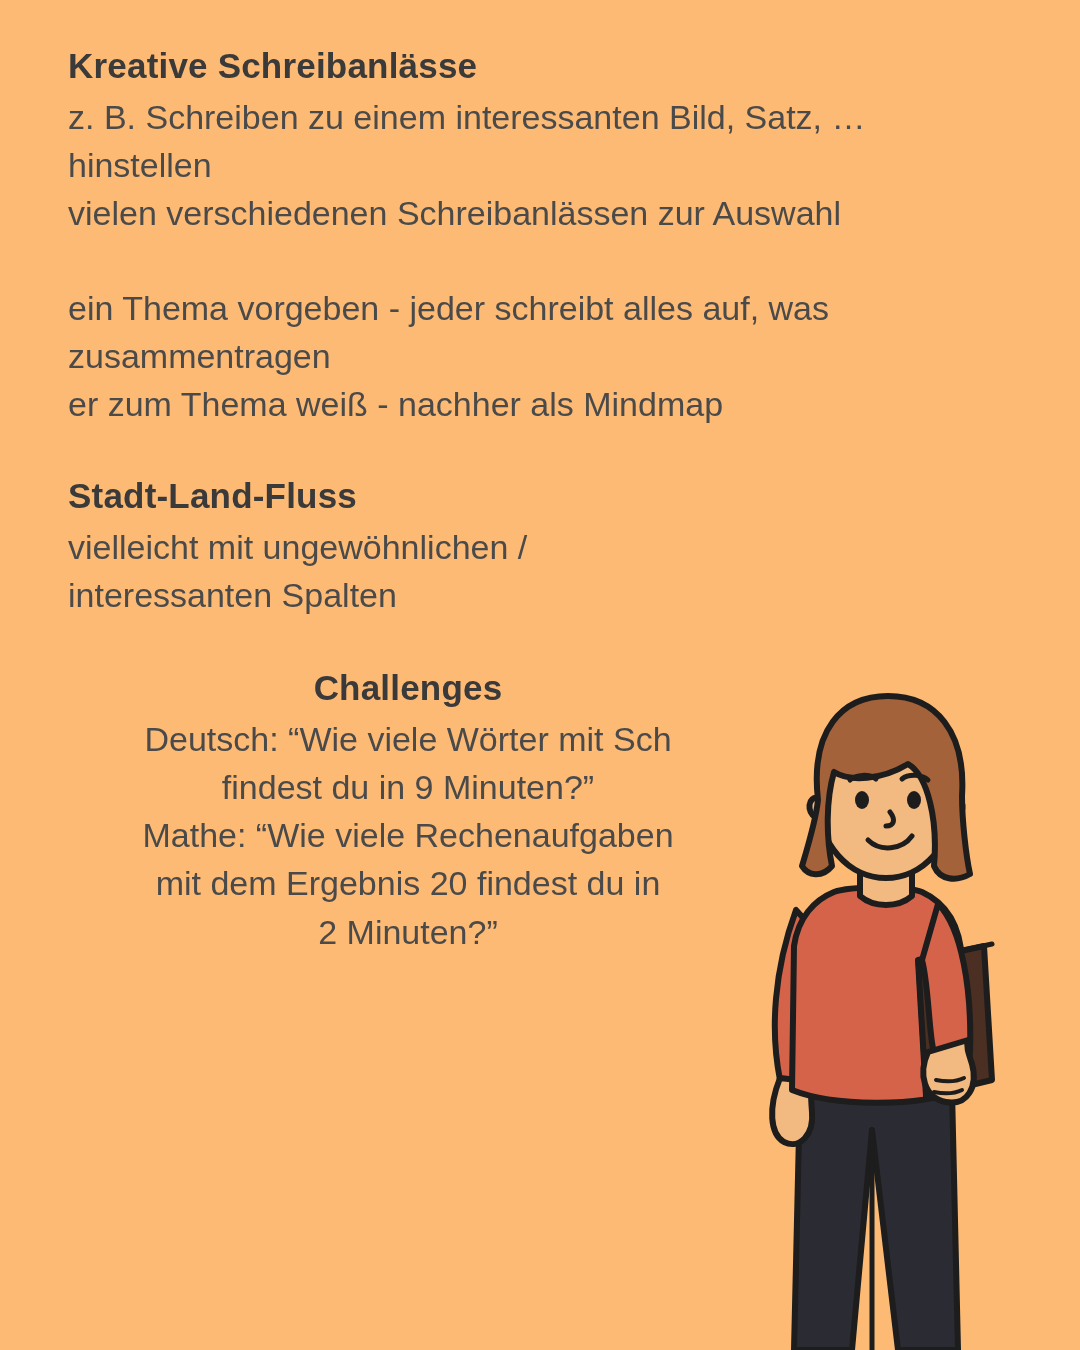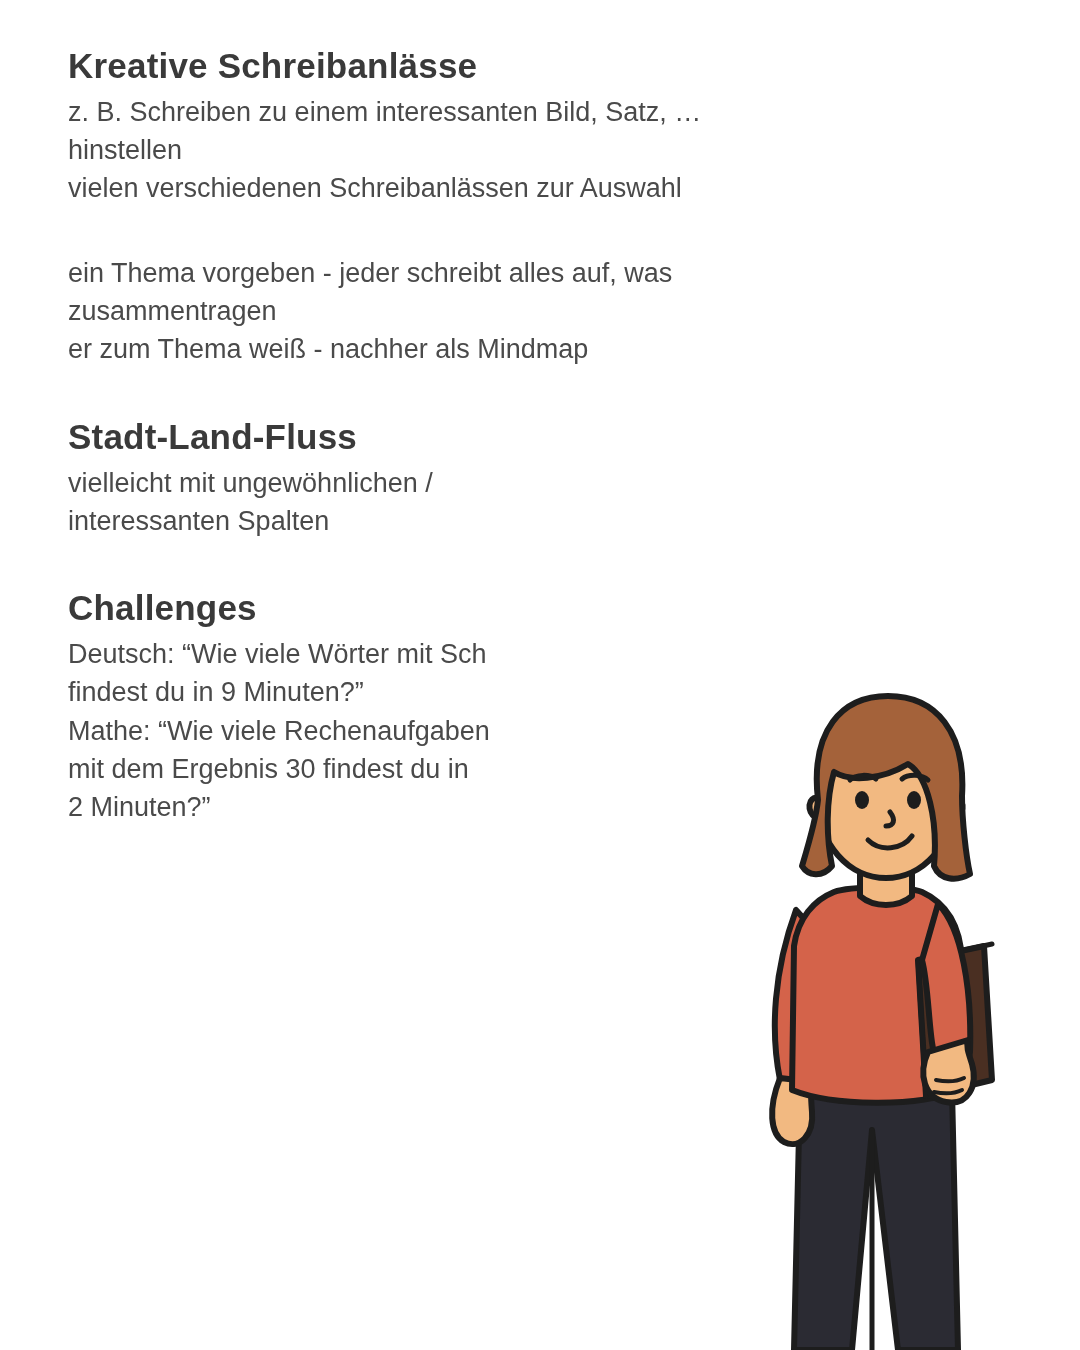--- a/index.html
+++ b/index.html
@@ -11,21 +11,21 @@
     height: 1350px;
     background: #9cccf7;
     font-family: "Liberation Sans", sans-serif;
     overflow: hidden;
     position: relative;
   }
 
   .page {
     position: absolute;
     inset: 0;
-    background: #ffffff;
+    background: #fdba74;
   }
 
   .content {
     position: absolute;
     left: 68px;
     top: 44px;
     width: 940px;
   }
 
   .block {
@@ -38,36 +38,37 @@
   .block-title {
     font-size: 35px;
     font-weight: 700;
     color: #3a3a3a;
     letter-spacing: 0.2px;
     line-height: 1.28;
     margin: 0 0 4px 0;
   }
 
   .block-body {
-    font-size: 27px;
+    font-size: 34px;
     font-weight: 400;
     color: #4a4a4a;
     line-height: 1.42;
     margin: 0;
     max-width: 940px;
   }
 
   .block-body .line {
     display: block;
   }
 
   
   .block-narrow .block-body,
   .block-narrow .block-title {
     max-width: 680px;
+    text-align: center;
   }
   .block-fluss .block-body {
     max-width: 640px;
   }
 
   
   .figure {
     position: absolute;
     right: 28px;
     bottom: 0;
@@ -111,21 +112,21 @@
         <span class="line">interessanten Spalten</span>
       </p>
     </section>
 
     <section class="block block-narrow">
       <h2 class="block-title">Challenges</h2>
       <p class="block-body">
         <span class="line">Deutsch: “Wie viele Wörter mit Sch</span>
         <span class="line">findest du in 9 Minuten?”</span>
         <span class="line">Mathe: “Wie viele Rechenaufgaben</span>
-        <span class="line">mit dem Ergebnis 30 findest du in</span>
+        <span class="line">mit dem Ergebnis 20 findest du in</span>
         <span class="line">2 Minuten?”</span>
       </p>
     </section>
 
   </div>
 
   <div class="figure">
     <svg viewBox="0 0 330 690" xmlns="http://www.w3.org/2000/svg">
       <g fill="none" stroke="#1d1d1d" stroke-width="6" stroke-linejoin="round" stroke-linecap="round">
 

